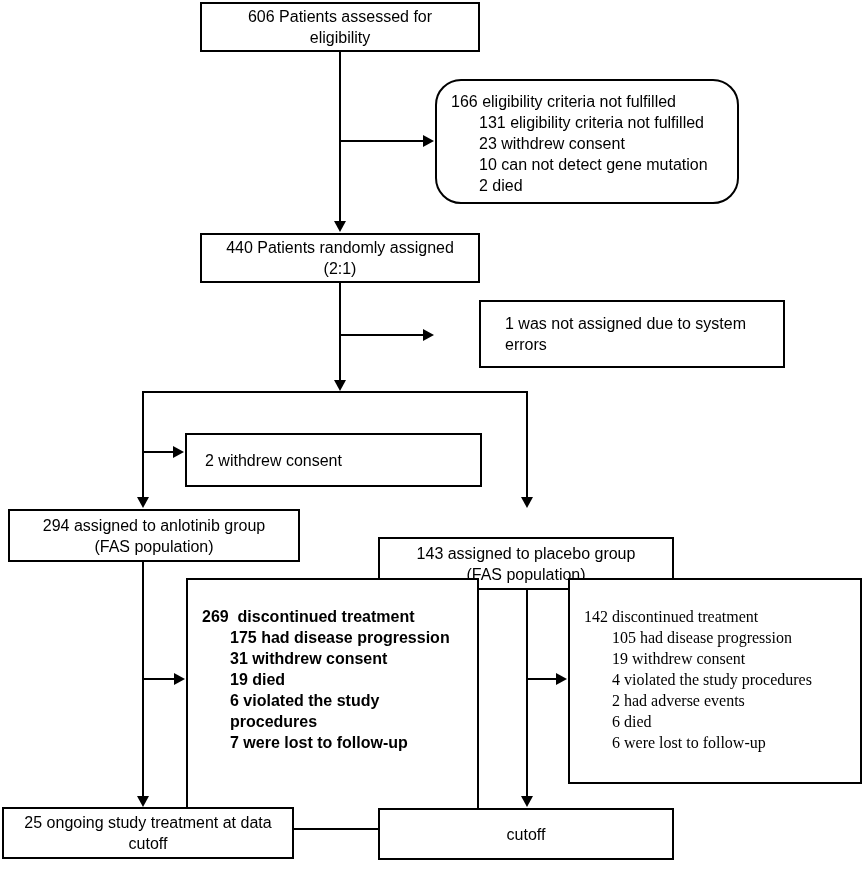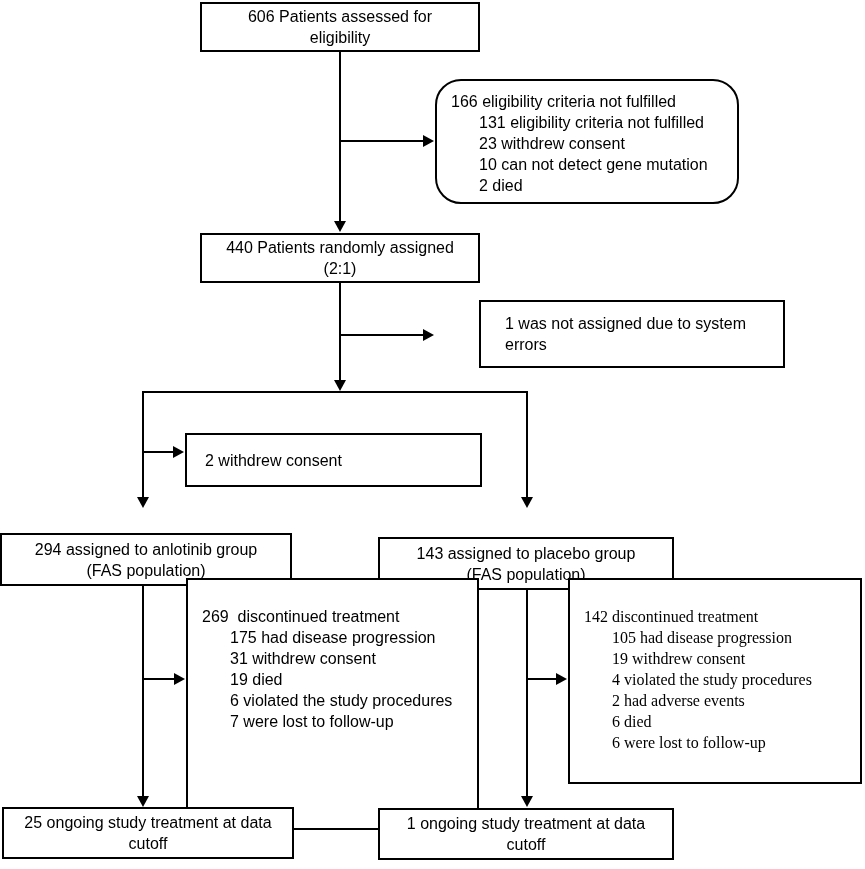--- a/index.html
+++ b/index.html
@@ -137,31 +137,31 @@
 
   <div class="box leftflex" style="left:435px; top:300px; width:306px; height:68px; padding-left:24px;margin-left:44px;">
     <div>1 was not assigned due to system</div>
     <div>errors</div>
   </div>
 
   <div class="box leftflex" style="left:185px; top:433px; width:297px; height:54px; padding-left:18px;">
     <div>2 withdrew consent</div>
   </div>
 
-  <div class="box centered" style="left:0; top:509px; width:292px; height:53px;margin-top:24px;">
+  <div class="box centered" style="left:8px; top:509px; width:292px; height:53px;">
     <div>294 assigned to anlotinib group</div>
     <div>(FAS population)</div>
   </div>
 
   <div class="box centered" style="left:378px; top:509px; width:296px; height:53px;margin-top:28px;">
     <div>143 assigned to placebo group</div>
     <div>(FAS population)</div>
   </div>
 
-  <div class="box listbox" style="left:186px; top:578px; width:293px; height:252px;">
+  <div class="box listbox" style="left:186px; top:578px; width:293px; height:252px;font-weight:bold;">
     <div class="list-title">269  discontinued treatment</div>
     <ul class="list-items">
       <li>175 had disease progression</li>
       <li>31 withdrew consent</li>
       <li>19 died</li>
       <li>6 violated the study procedures</li>
       <li>7 were lost to follow-up</li>
     </ul>
   </div>
 
@@ -176,17 +176,16 @@
       <li>6 were lost to follow-up</li>
     </ul>
   </div>
 
   <div class="box centered" style="left:2px; top:768px; width:292px; height:52px;margin-top:39px;">
     <div>25 ongoing study treatment at data</div>
     <div>cutoff</div>
   </div>
 
   <div class="box centered" style="left:378px; top:808px; width:296px; height:52px;">
-    <div>1 ongoing study treatment at data</div>
     <div>cutoff</div>
   </div>
 
 </div>
 
 </body></html>

